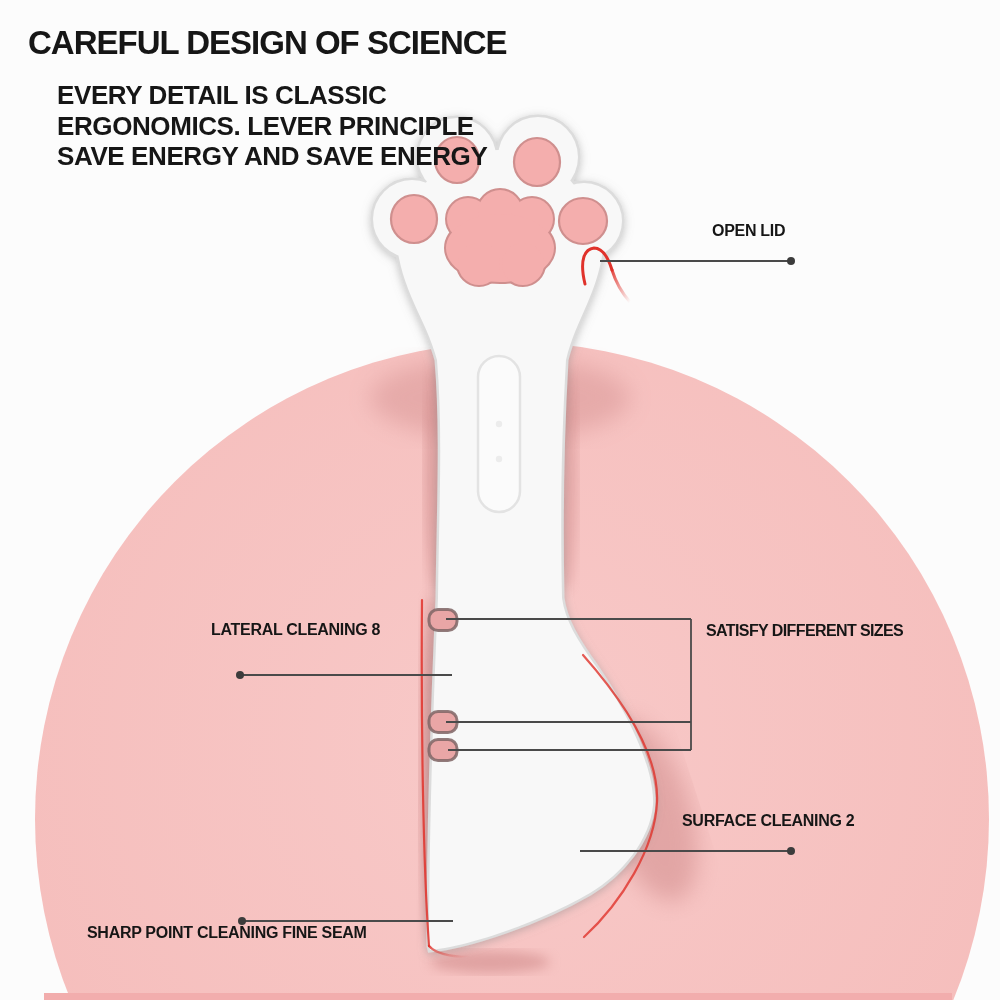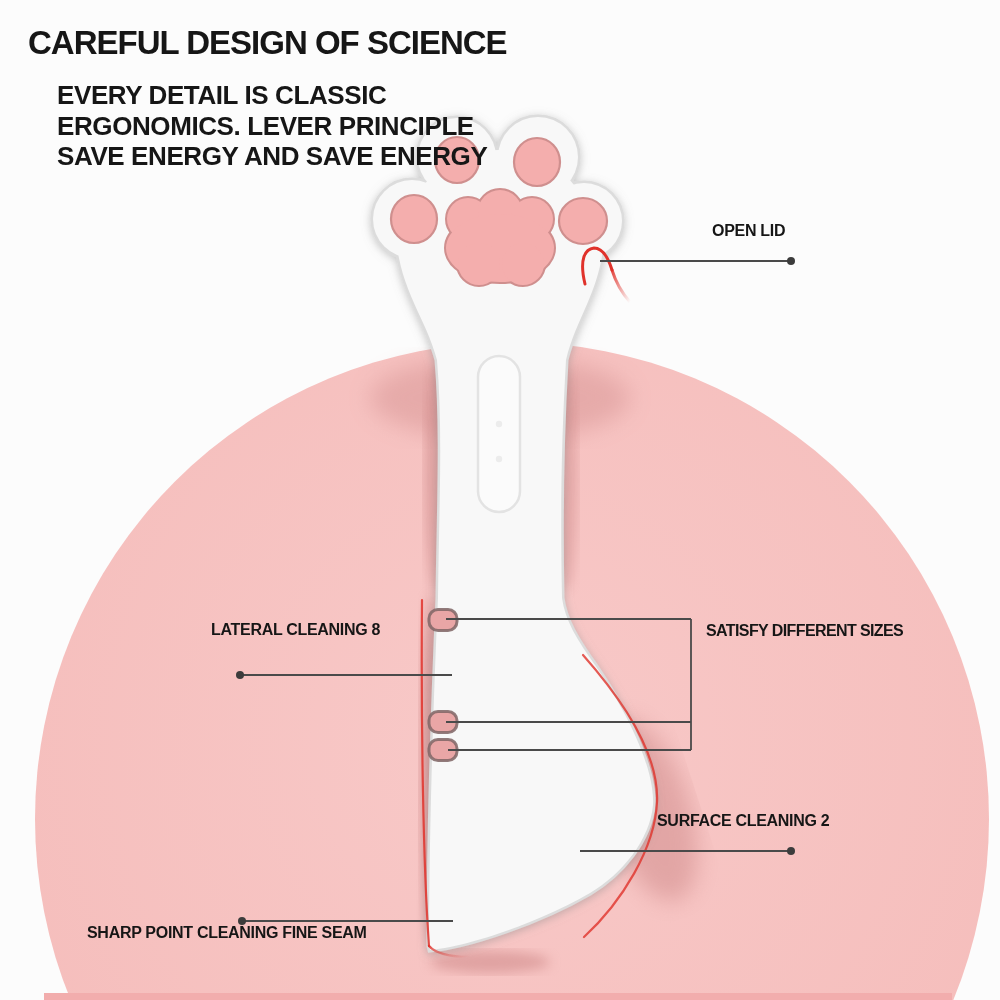--- a/index.html
+++ b/index.html
@@ -15,21 +15,21 @@
   }
   .subtitle{
     left:28px;top:80px;font-size:26px;font-weight:bold;letter-spacing:-0.4px;
     line-height:30.5px;
     margin-left:29px;
   }
   .callout{font-size:16px;font-weight:bold;letter-spacing:-0.3px;}
   .cl-open-lid{left:712px;top:222px;}
   .cl-lateral{left:211px;top:621px;}
   .cl-satisfy{left:706px;top:622px;letter-spacing:-0.6px;}
-  .cl-surface{left:657px;top:812px;text-align:center;}
+  .cl-surface{left:682px;top:812px;text-align:center;}
   .cl-sharp{left:87px;top:924px;}
 </style>
 </head>
 <body>
 
 <div class="stage">
 
   <svg width="1000" height="1000" viewBox="0 0 1000 1000">
     <defs>
       <filter id="blurS">

